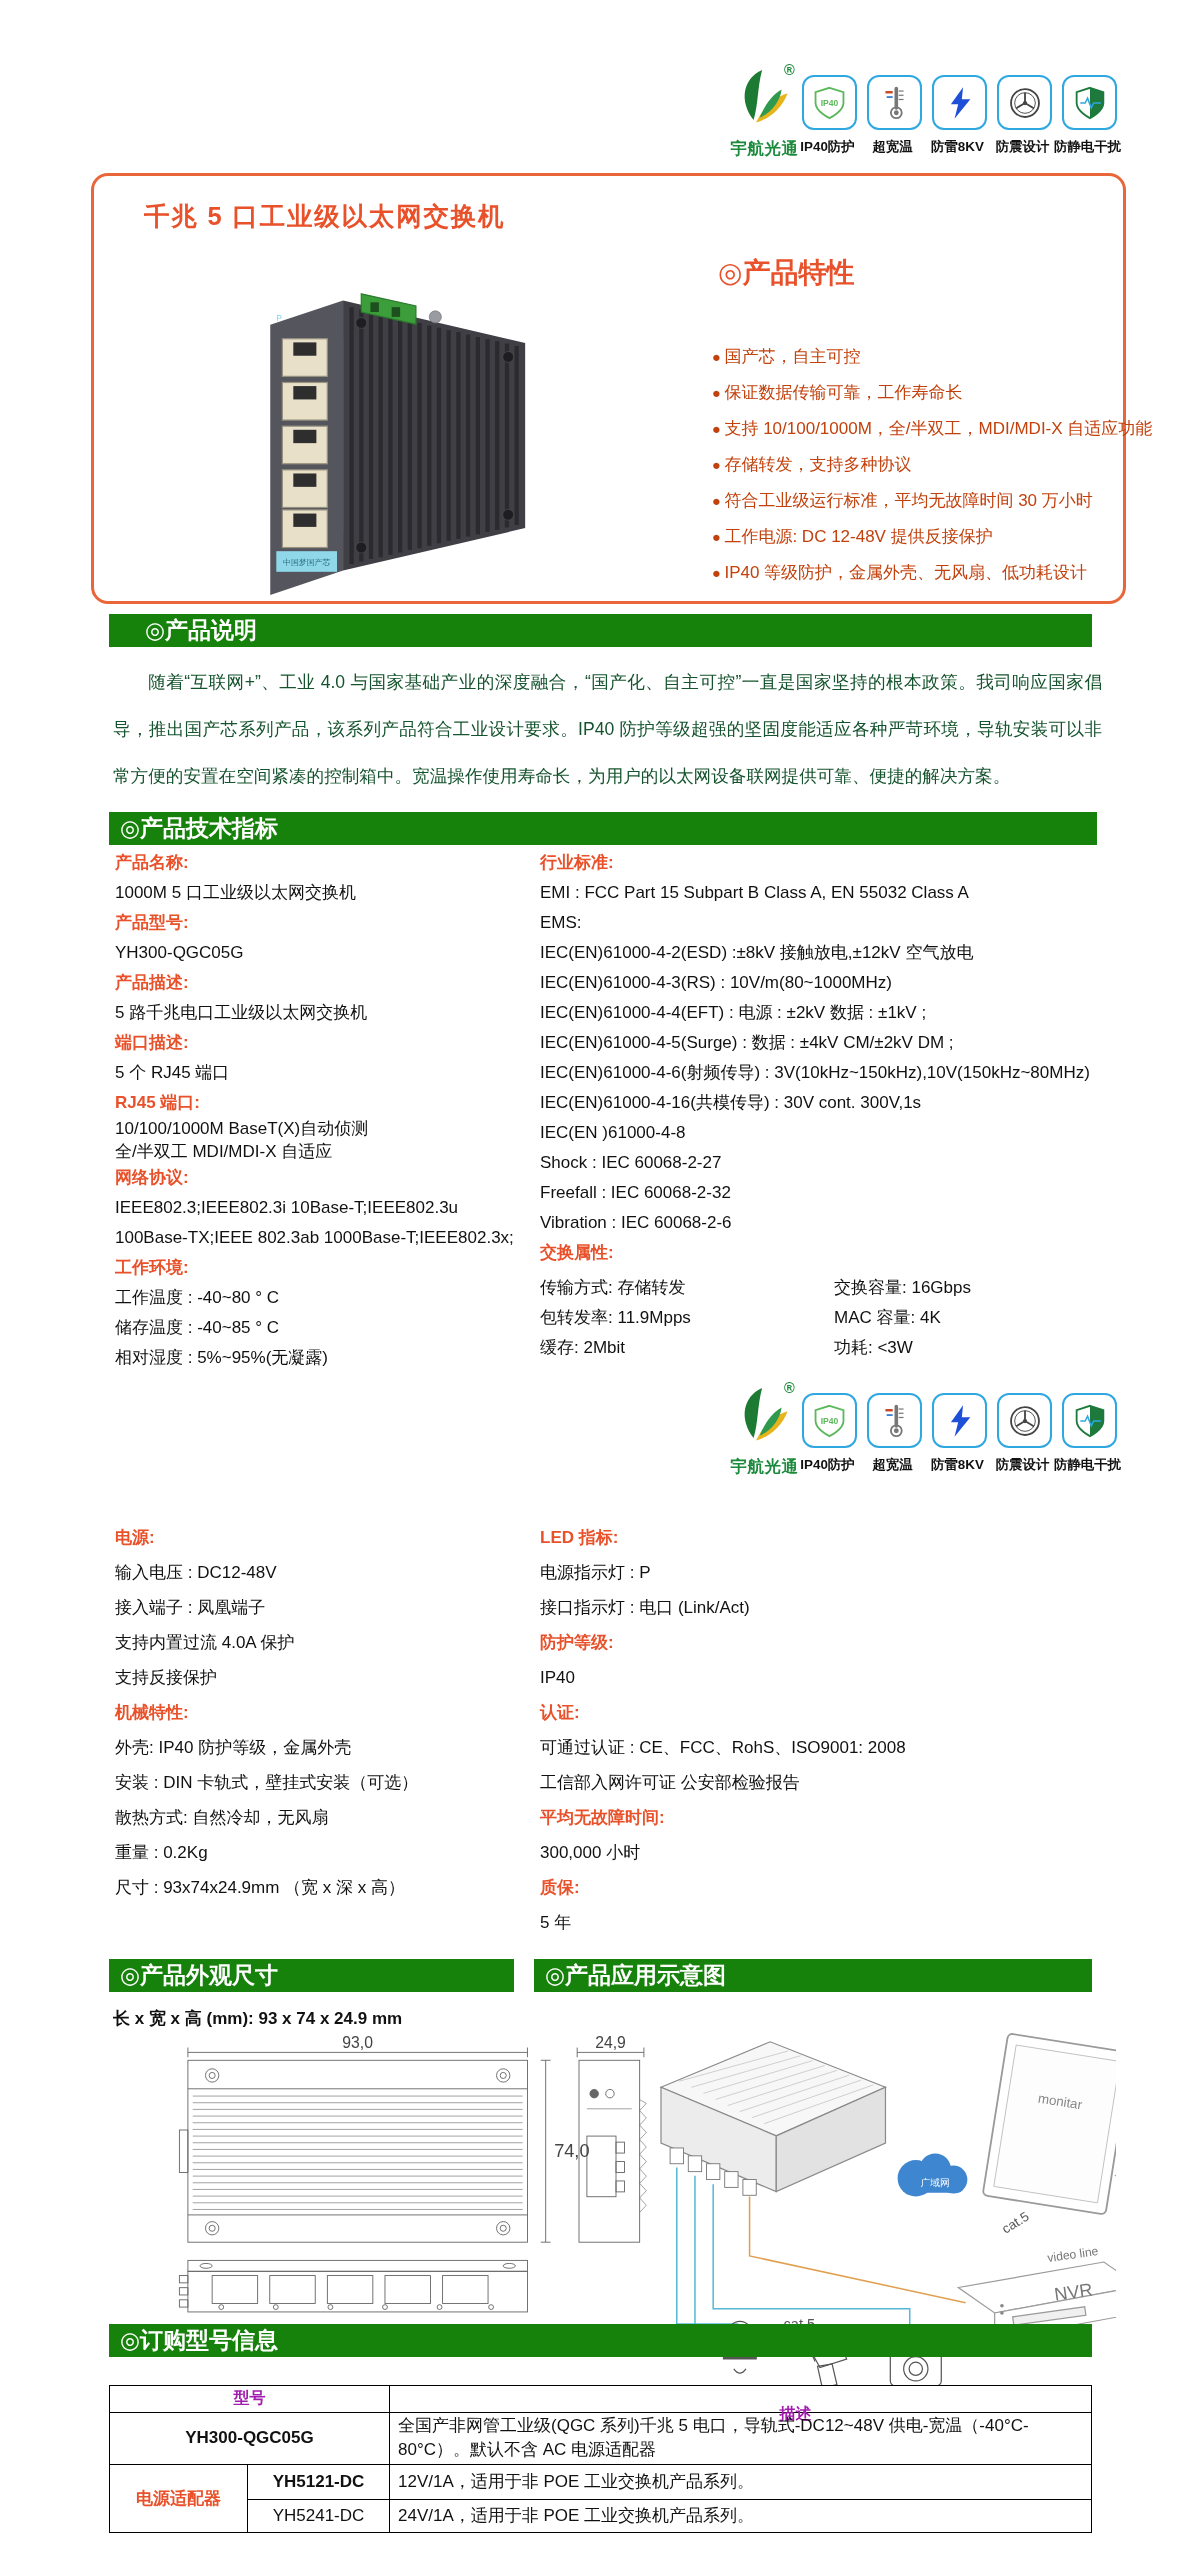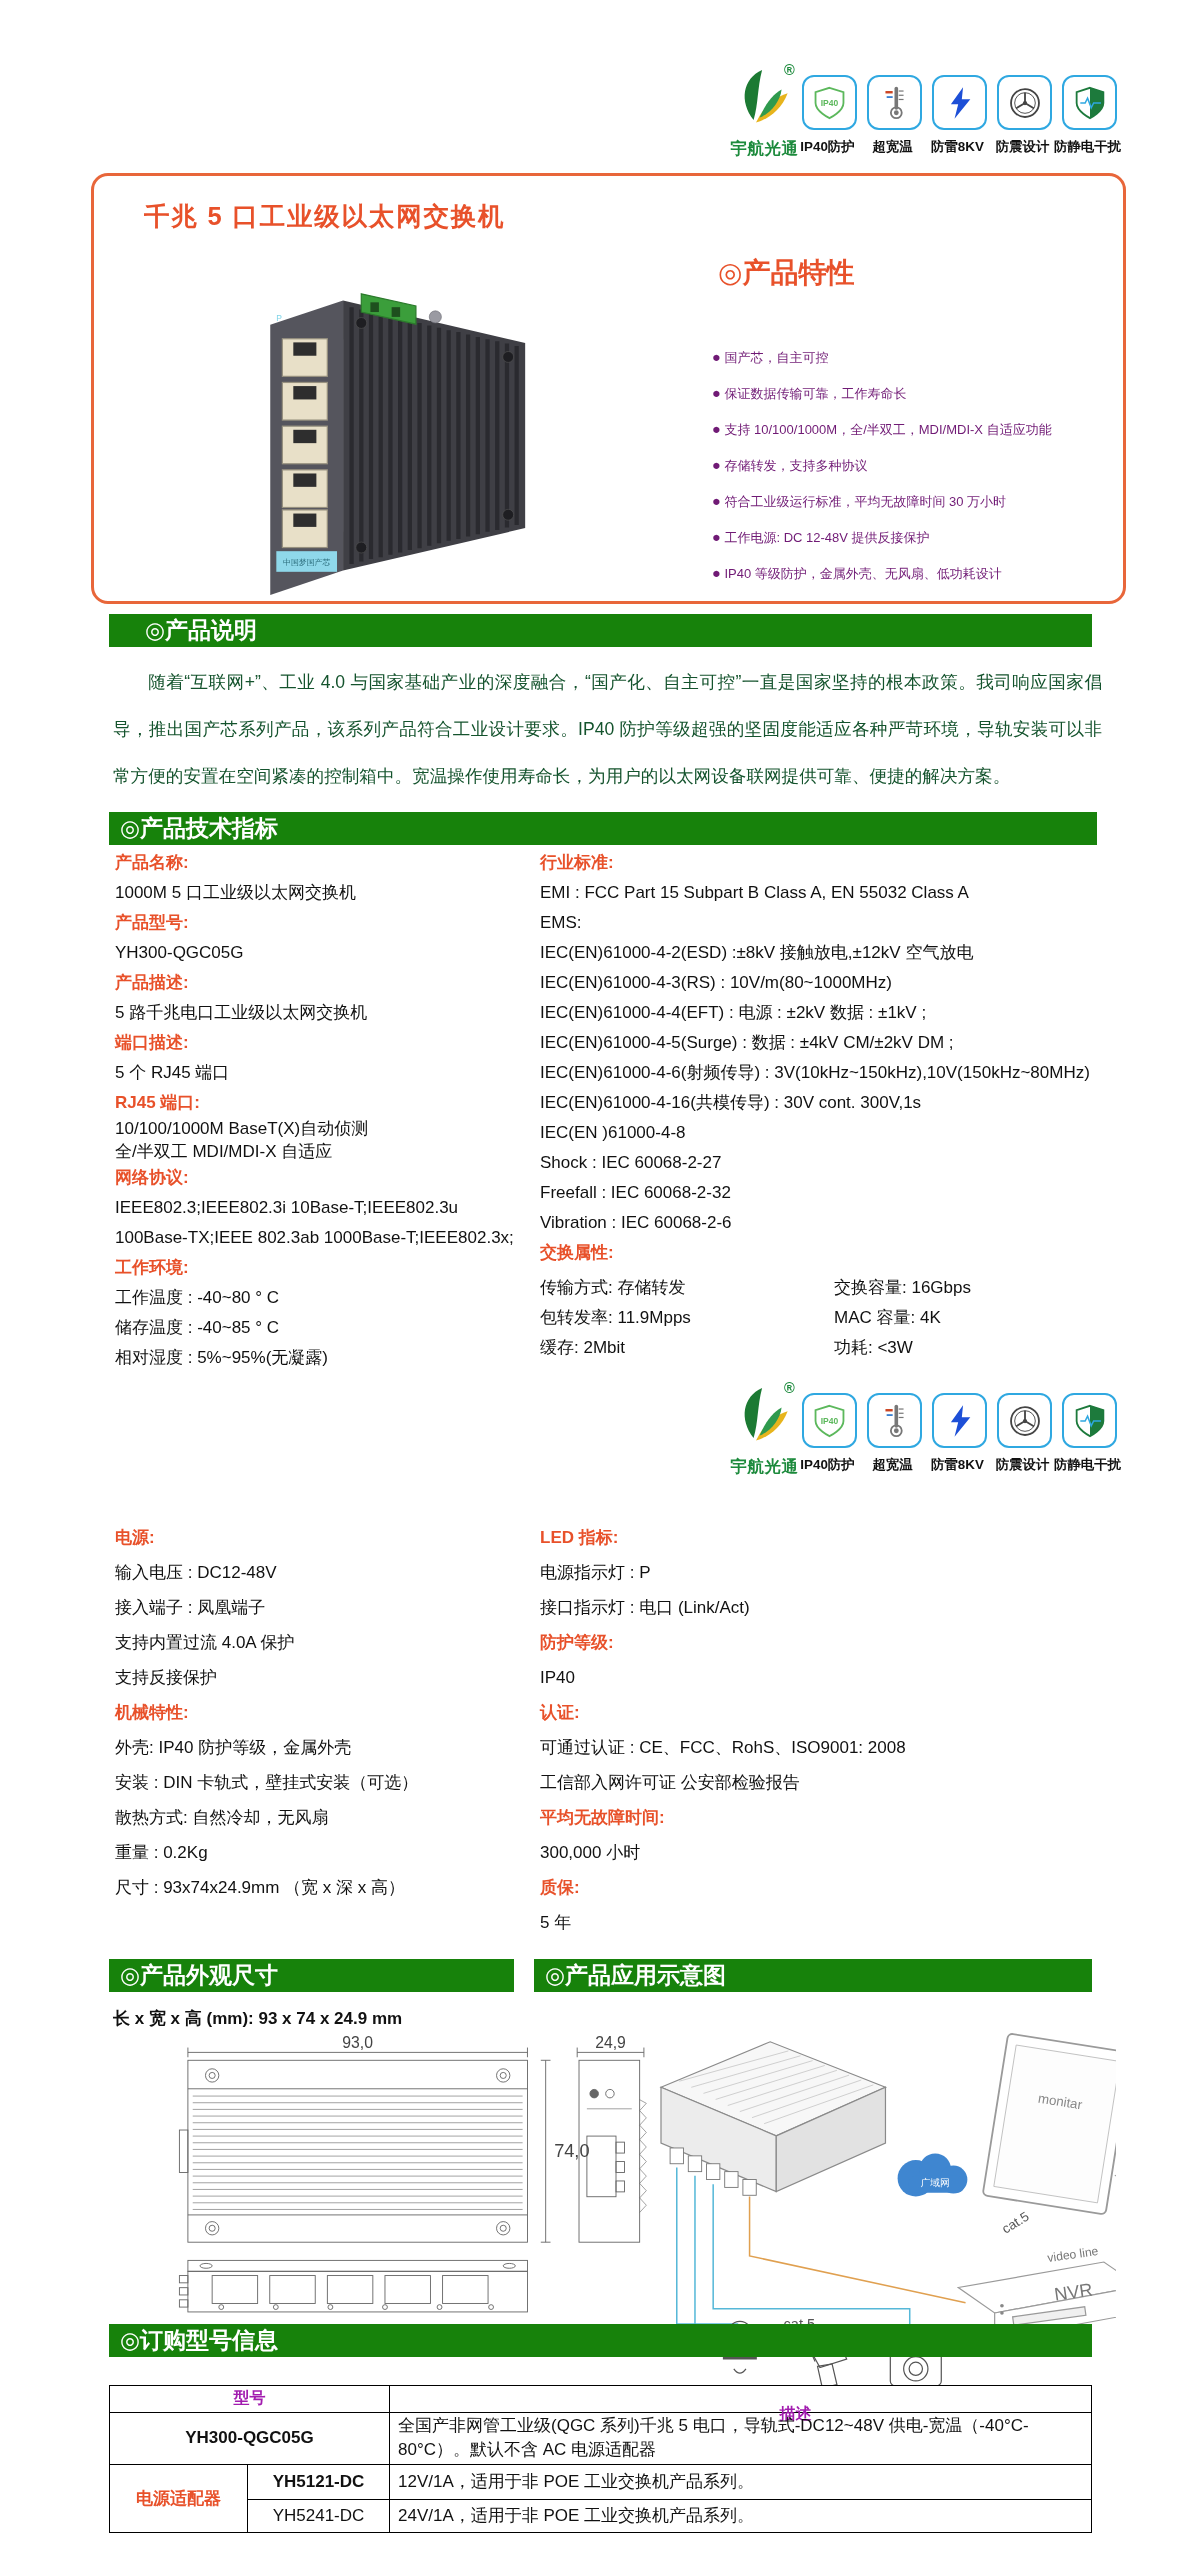--- a/index.html
+++ b/index.html
@@ -17,21 +17,21 @@
   .tile-label{position:absolute;top:74px;width:75px;text-align:center;
               font-size:13.4px;font-weight:bold;color:#111;}
 
   
   .hero{position:absolute;left:91px;top:173px;width:1029px;height:425px;
         border:3px solid #e8663a;border-radius:17px;background:#fff;}
   .hero-title{position:absolute;left:50px;top:23px;font-size:25.5px;font-weight:bold;
               color:#e8512a;letter-spacing:1.8px;}
   .feat-title{position:absolute;left:624px;top:78px;font-size:28px;font-weight:bold;color:#e8512a;}
   .features{position:absolute;left:618px;top:163px;width:388px;}
-  .features .feat{font-size:13px;color:#701a75;height:36px;line-height:36px;white-space:nowrap;}
+  .features .feat{font-size:17px;color:#c2410c;height:36px;line-height:36px;white-space:nowrap;}
   .features .feat::before{content:"●";margin-right:3.6px;font-size:14.6px;}
 
   
   .banner{position:absolute;height:33px;background:#17820b;color:#fff;font-size:23px;
           font-weight:bold;line-height:33px;padding-left:11px;box-sizing:border-box;white-space:nowrap;}
 
   
   .desc-text{position:absolute;left:113px;top:659px;width:989px;font-size:17.6px;color:#14532d;
              line-height:47px;text-align:justify;text-indent:2em;}
 

